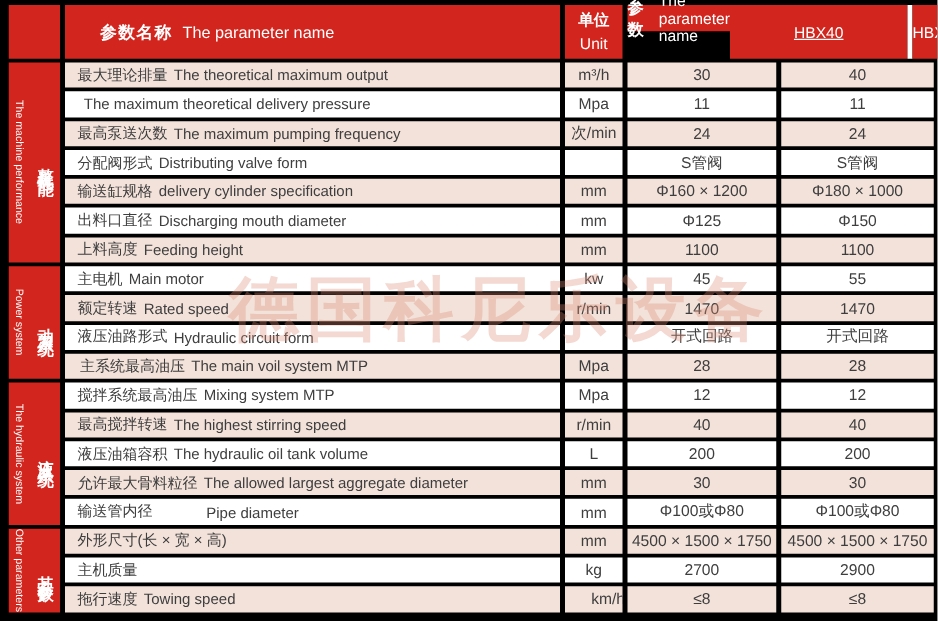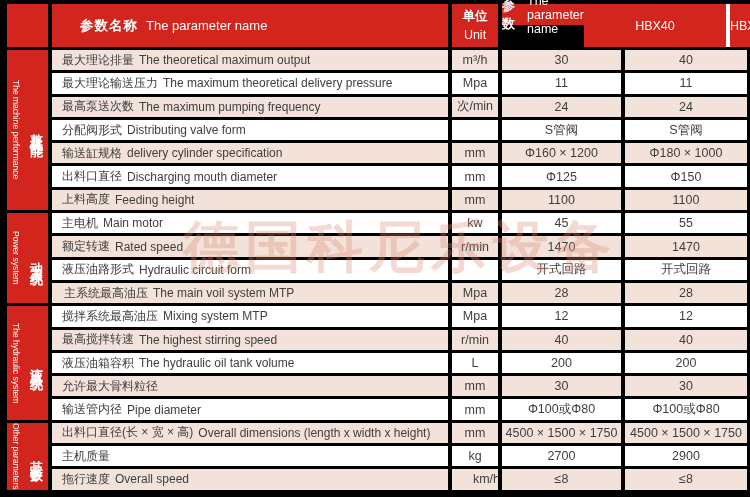--- a/index.html
+++ b/index.html
@@ -24,21 +24,21 @@
   .param-hdr{grid-column:2;grid-row:1;display:flex;align-items:center;padding-left:28px;font-size:13px;}
   .param-hdr .zh{font-weight:bold;font-size:13.5px;margin-right:8px;letter-spacing:1px;}
   .unit-hdr{grid-column:3;grid-row:1;display:flex;flex-direction:column;align-items:center;justify-content:center;font-size:12.5px;line-height:1.45;}
   .unit-hdr .zh{font-weight:bold;}
   .params-hdr{grid-column:4 / span 2;grid-row:1;display:flex;flex-direction:row;background:transparent;}
   .ph-top{background:var(--red);color:#fff;height:21px;display:flex;align-items:center;justify-content:center;font-size:12.5px;}
   .ph-top .zh{font-weight:bold;font-size:13px;letter-spacing:4px;margin-right:8px;}
   .ph-gap{height:3px;background:#fff;}
   .ph-models{flex:1;display:flex;}
   .ph-m{background:var(--red);color:#fff;display:flex;align-items:center;justify-content:center;font-size:12.5px;}
-  .ph-m.m1{width:142px;}
+  .ph-m.m1{width:142px;text-decoration:underline;}
   .ph-vgap{width:4px;background:#fff;}
   .ph-m.m2{flex:1;}
   .sb{background:var(--red);grid-column:1;display:flex;overflow:hidden;}
   .sb-en{width:17px;display:flex;align-items:center;justify-content:center;
     writing-mode:vertical-rl;color:#fff;font-size:8.5px;white-space:nowrap;}
   .sb-zh{flex:1;display:flex;align-items:center;justify-content:center;
     writing-mode:vertical-rl;text-orientation:upright;color:#fff;
     font-size:13px;font-weight:bold;letter-spacing:3px;white-space:nowrap;}
   .cell{display:flex;align-items:center;font-size:12px;color:var(--txt);overflow:hidden;white-space:nowrap;background:#fff;}
   .cell.pink{background:var(--pink);}
@@ -89,21 +89,20 @@
         <div class="sb-zh">整机性能</div>
       </div>
       <div class="cell param pink" style="grid-row: 2;">
         <div class="zh">最大理论排量</div>
         <div class="en">The theoretical maximum output</div>
       </div>
       <div class="cell unit pink" style="grid-row: 2;">m³/h</div>
       <div class="cell v1 pink" style="grid-row: 2;">30</div>
       <div class="cell v2 pink" style="grid-row: 2;">40</div>
       <div class="cell param" style="grid-row: 3;">
-        <div class="zh">最大理论输送压力</div>
         <div class="en">The maximum theoretical delivery pressure</div>
       </div>
       <div class="cell unit" style="grid-row: 3;">Mpa</div>
       <div class="cell v1" style="grid-row: 3;">11</div>
       <div class="cell v2" style="grid-row: 3;">11</div>
       <div class="cell param pink" style="grid-row: 4;">
         <div class="zh">最高泵送次数</div>
         <div class="en">The maximum pumping frequency</div>
       </div>
       <div class="cell unit pink" style="grid-row: 4;">次/min</div>
@@ -189,51 +188,51 @@
       <div class="cell v2 pink" style="grid-row: 14;">40</div>
       <div class="cell param" style="grid-row: 15;">
         <div class="zh">液压油箱容积</div>
         <div class="en">The hydraulic oil tank volume</div>
       </div>
       <div class="cell unit" style="grid-row: 15;">L</div>
       <div class="cell v1" style="grid-row: 15;">200</div>
       <div class="cell v2" style="grid-row: 15;">200</div>
       <div class="cell param pink" style="grid-row: 16;">
         <div class="zh">允许最大骨料粒径</div>
+        <div class="en">The allowed largest aggregate diameter</div>
       </div>
       <div class="cell unit pink" style="grid-row: 16;">mm</div>
       <div class="cell v1 pink" style="grid-row: 16;">30</div>
       <div class="cell v2 pink" style="grid-row: 16;">30</div>
-      <div class="cell param" style="grid-row: 17;">
+      <div class="cell param" style="grid-row: 17; gap: 38px;">
         <div class="zh">输送管内径</div>
         <div class="en">Pipe diameter</div>
       </div>
       <div class="cell unit" style="grid-row: 17;">mm</div>
       <div class="cell v1" style="grid-row: 17;">Φ100或Φ80</div>
       <div class="cell v2" style="grid-row: 17;">Φ100或Φ80</div>
       <div class="sb" style="grid-row: 18 / span 3;">
         <div class="sb-en">Other parameters</div>
         <div class="sb-zh">其它参数</div>
       </div>
       <div class="cell param pink" style="grid-row: 18;">
-        <div class="zh">出料口直径(长 × 宽 × 高)</div>
-        <div class="en">Overall dimensions (length x width x height)</div>
+        <div class="zh">外形尺寸(长 × 宽 × 高)</div>
       </div>
       <div class="cell unit pink" style="grid-row: 18;">mm</div>
       <div class="cell v1 pink" style="grid-row: 18;">4500 × 1500 × 1750</div>
       <div class="cell v2 pink" style="grid-row: 18;">4500 × 1500 × 1750</div>
       <div class="cell param" style="grid-row: 19;">
         <div class="zh">主机质量</div>
       </div>
       <div class="cell unit" style="grid-row: 19;">kg</div>
       <div class="cell v1" style="grid-row: 19;">2700</div>
       <div class="cell v2" style="grid-row: 19;">2900</div>
       <div class="cell param pink" style="grid-row: 20;">
         <div class="zh">拖行速度</div>
-        <div class="en">Overall speed</div>
+        <div class="en">Towing speed</div>
       </div>
       <div class="cell unit pink" style="grid-row: 20; padding-left: 23px;">km/h</div>
       <div class="cell v1 pink" style="grid-row: 20;">≤8</div>
       <div class="cell v2 pink" style="grid-row: 20;">≤8</div>
     </div>
 
   <div class="watermark">德国科尼乐设备</div>
 </div>
 
 </body></html>

